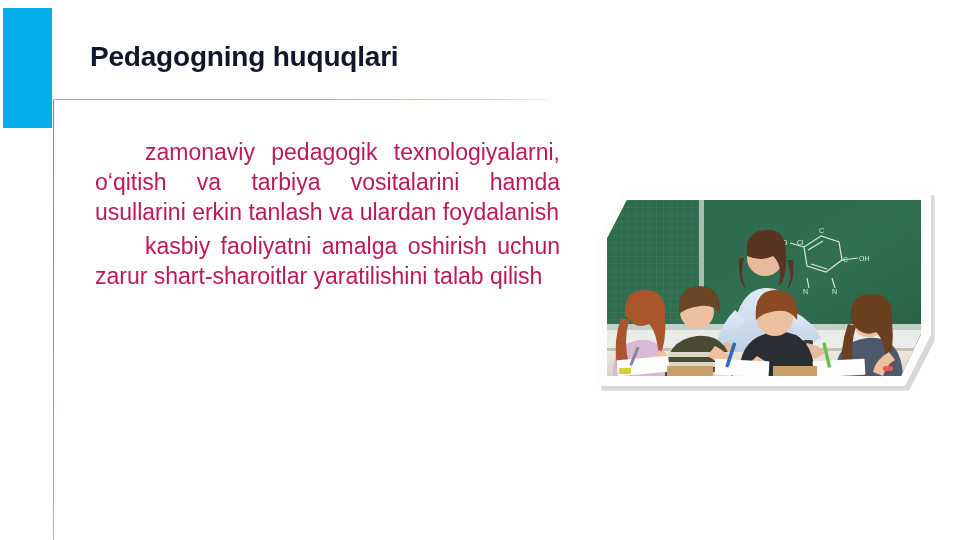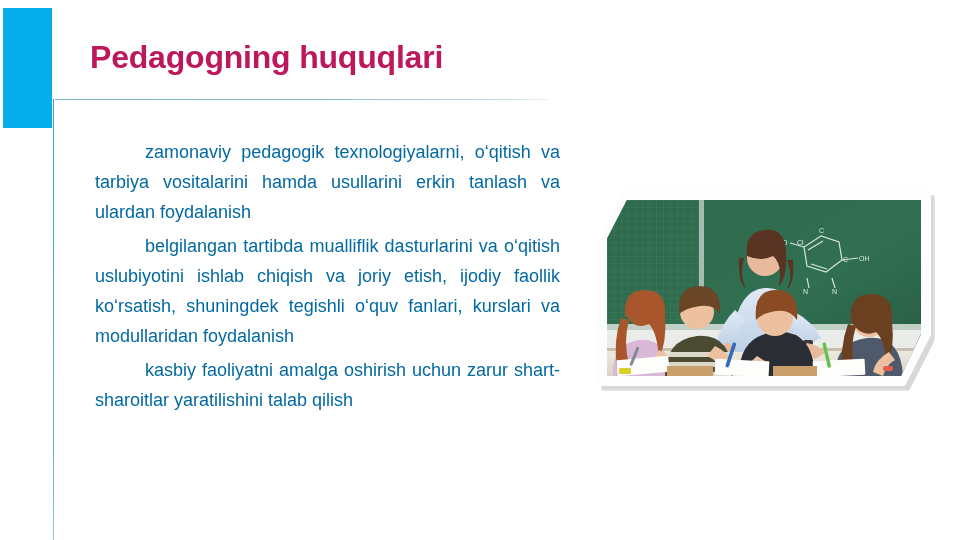--- a/index.html
+++ b/index.html
@@ -50,40 +50,40 @@
     height: 441px;
     background: linear-gradient(to bottom, #3E9FC4 0%, #4FA7C8 35%, #68B4D0 80%, #8FC8DE 100%);
   }
 
   
   .page-title {
     position: absolute;
     left: 90px;
     top: 40px;
     width: 470px;
-    font-size: 32px;
+    font-size: 28px;
     font-weight: bold;
-    color: #be185d;
+    color: #0f172a;
     letter-spacing: -0.2px;
     line-height: 34px;
     white-space: nowrap;
   }
 
   
   .body-copy {
     position: absolute;
     left: 95px;
     top: 137px;
     width: 465px;
   }
   .para {
     margin: 0 0 4px 0;
-    font-size: 18px;
+    font-size: 23px;
     line-height: 30px;
-    color: #0369a1;
+    color: #be185d;
     text-align: justify;
     text-justify: inter-word;
     text-indent: 50px;
   }
   .para:last-child { margin-bottom: 16px; }
 
   
   .photo-frame {
     position: absolute;
     left: 597px;
@@ -134,21 +134,20 @@
 
   <div class="accent-block"></div>
 
   <div class="rule-horizontal"></div>
   <div class="rule-vertical"></div>
 
   <div class="page-title">Pedagogning huquqlari</div>
 
   <div class="body-copy">
     <p class="para">zamonaviy pedagogik texnologiyalarni, o‘qitish va tarbiya vositalarini hamda usullarini erkin tanlash va ulardan foydalanish</p>
-    <p class="para">belgilangan tartibda mualliflik dasturlarini va o‘qitish uslubiyotini ishlab chiqish va joriy etish, ijodiy faollik ko‘rsatish, shuningdek tegishli o‘quv fanlari, kurslari va modullaridan foydalanish</p>
     <p class="para">kasbiy faoliyatni amalga oshirish uchun zarur shart-sharoitlar yaratilishini talab qilish</p>
   </div>
 
   <div class="photo-frame">
     <div class="photo-shadow"></div>
     <div class="photo-mat"></div>
     <div class="photo-inner">
       <svg class="scene" viewBox="0 0 314 176" preserveAspectRatio="xMidYMid slice">
         <defs>
           <linearGradient id="boardG" x1="0" y1="0" x2="1" y2="1">

